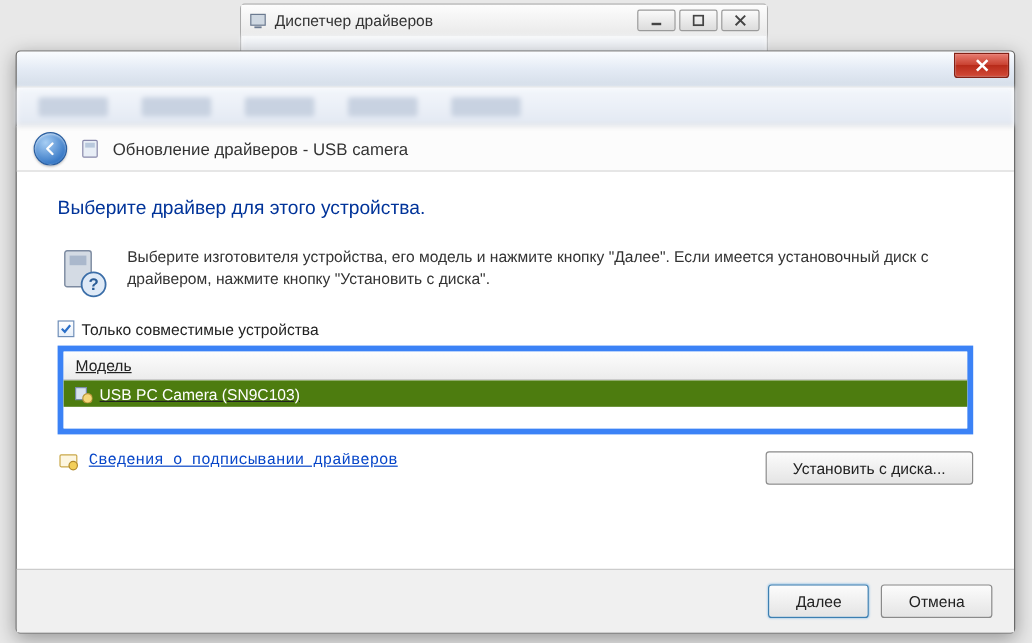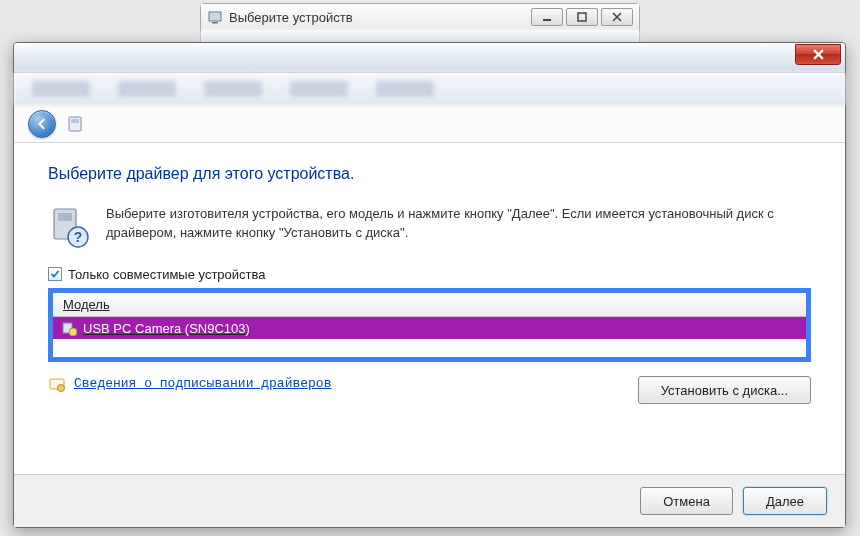--- a/index.html
+++ b/index.html
@@ -148,21 +148,21 @@
     .model-header {
       background: linear-gradient(#fdfdfd,#ececec);
       border-bottom: 1px solid #c0c0c0;
       padding: 4px 10px;
       font-size: 13px;
     }
     .model-body { height: 40px; background:#fff; }
     .model-row {
       display:flex; align-items:center; gap:6px;
       padding: 3px 8px;
-      background: #a21caf;
+      background: #4d7c0f;
       color: #fff;
     }
     .model-row .dev-small-icon { width:16px; height:16px; }
 
     .sig-row { display:flex; justify-content:space-between; align-items:flex-start; gap:16px; }
     .sig-left { display:flex; gap:8px; flex-direction:row; }
     .sig-left-col { display:flex; flex-direction:column; gap:3px; }
     .cert-icon { width:18px; height:18px; flex:0 0 auto; }
     .link { color:#0645c8; text-decoration: underline; cursor:pointer;font-family:Liberation Mono, monospace; }
 
@@ -190,21 +190,21 @@
 <body>
 
 <div class="parent-window">
   <div class="parent-titlebar">
     <span class="title-icon">
       <svg viewBox="0 0 16 16">
           <rect x="2" y="3" width="12" height="9" fill="#cfd8e2" stroke="#6b7a90"></rect>
           <rect x="5" y="13" width="6" height="1.5" fill="#6b7a90"></rect>
         </svg>
     </span>
-    <span class="title-text">Выберите устройств</span>
+    <span class="title-text">Диспетчер драйверов</span>
     <div class="parent-btns">
       <span class="parent-btn">
         <svg width="10" height="10" viewBox="0 0 10 10">
             <rect x="1" y="7" width="8" height="2" fill="#444"></rect>
           </svg>
       </span>
       <span class="parent-btn">
         <svg width="10" height="10" viewBox="0 0 10 10">
             <rect x="1" y="1" width="8" height="8" fill="none" stroke="#444" stroke-width="1.5"></rect>
           </svg>
@@ -241,20 +241,21 @@
       <svg viewBox="0 0 16 16">
           <path d="M10 3 L5 8 L10 13" stroke="#fff" stroke-width="2.2" fill="none" stroke-linecap="round" stroke-linejoin="round"></path>
         </svg>
     </span>
     <span class="device-icon">
       <svg viewBox="0 0 18 18">
           <rect x="3" y="2" width="12" height="14" rx="1" fill="#e8eef6" stroke="#88a"></rect>
           <rect x="5" y="4" width="8" height="4" fill="#b8c8dc"></rect>
         </svg>
     </span>
+    <span class="wizard-title">Обновление драйверов - USB camera</span>
   </div>
 
   <div class="content">
     <div class="main-heading">Выберите драйвер для этого устройства.</div>
 
     <div class="instruct-row">
       <span class="hw-icon">
         <svg viewBox="0 0 44 44">
           <rect x="6" y="4" width="22" height="30" rx="2" fill="#d4dbe4" stroke="#7c8aa0" stroke-width="1.2"></rect>
           <rect x="10" y="8" width="14" height="8" fill="#aab8cc"></rect>
@@ -299,16 +300,16 @@
         </span>
         <div class="sig-left-col">
           <span class="link">Сведения о подписывании драйверов</span>
         </div>
       </div>
       <button class="aero-btn">Установить с диска...</button>
     </div>
   </div>
 
   <div class="footer">
+    <button class="aero-btn default">Далее</button>
     <button class="aero-btn">Отмена</button>
-    <button class="aero-btn default">Далее</button>
   </div>
 </div>
 
 </body></html>

